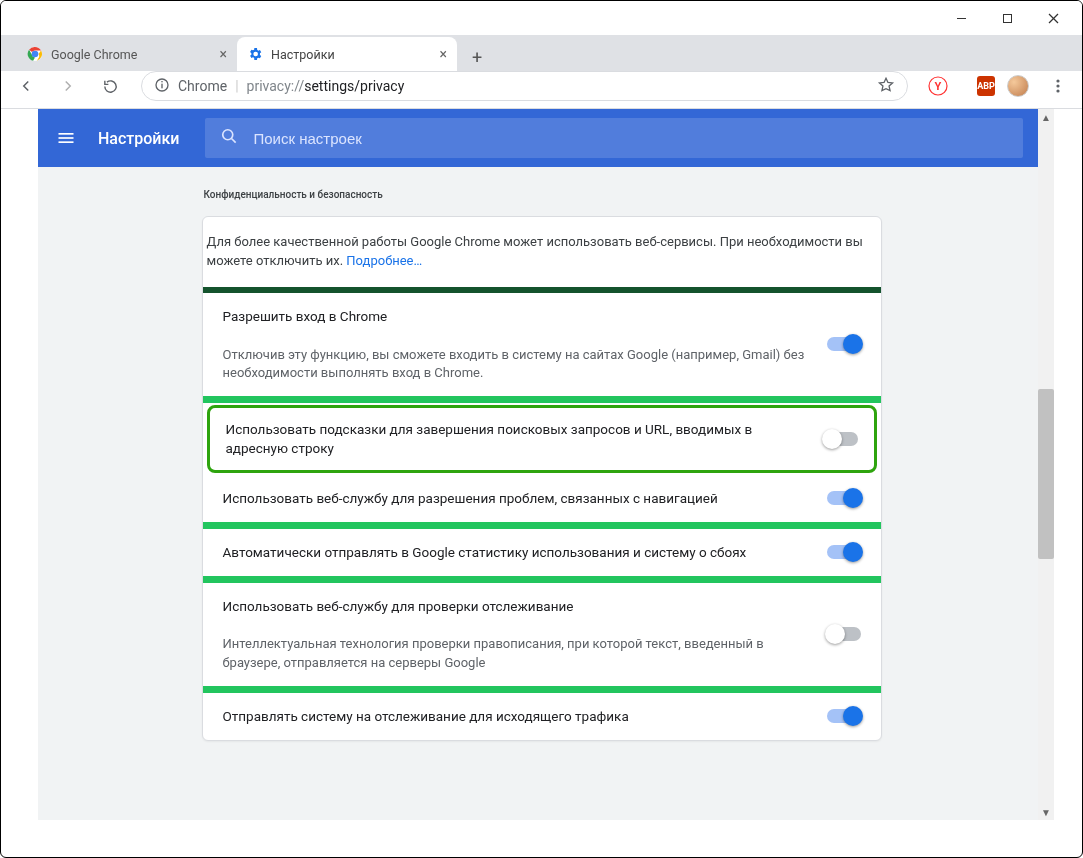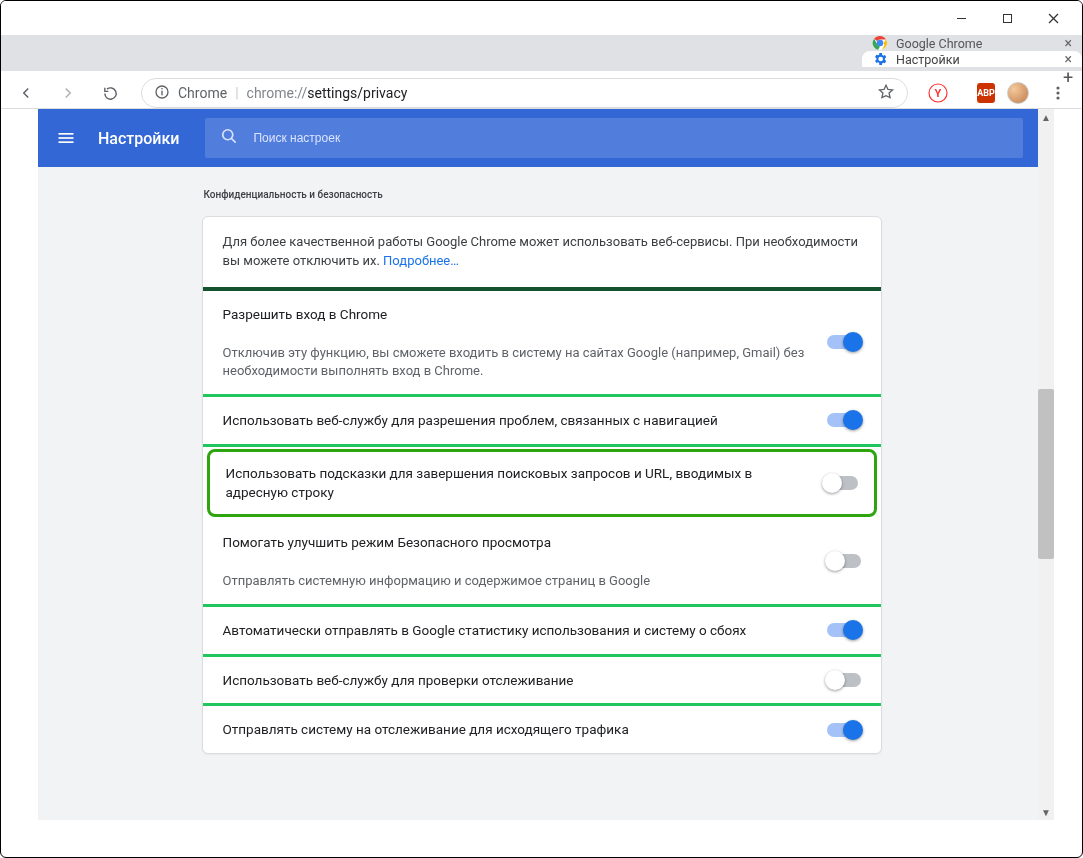--- a/index.html
+++ b/index.html
@@ -25,21 +25,20 @@
     color: #333; font-size: 14px;
     cursor: pointer;
   }
   
   .tabstrip {
     height: 36px;
     background: #dfe1e5;
     display: flex; align-items: flex-end;
     padding-left: 16px;
     position: relative;
-    flex-direction: column;
   }
   .tab {
     height: 34px;
     min-width: 220px;
     background: #dfe1e5;
     border-top-left-radius: 8px; border-top-right-radius: 8px;
     display: flex; align-items: center;
     padding: 0 10px;
     gap: 8px;
     font-size: 12.5px; color: #555;
@@ -50,21 +49,21 @@
   .tab .tab-close { margin-left: auto; color: #666; font-size: 14px; }
   .tab-icon { width: 16px; height: 16px; display: inline-flex; align-items:center; justify-content:center; }
   .newtab-btn {
     width: 28px; height: 28px; display:flex; align-items:center; justify-content:center;
     color: #555; font-size: 18px; cursor:pointer; margin-left: 6px;
   }
   
   .toolbar {
     height: 38px;
     background: #fff;
-    display: flex; align-items: flex-end;
+    display: flex; align-items: flex-start;
     padding: 0 8px;
     gap: 8px;
     border-bottom: 1px solid #dadce0;
   }
   .nav-btn {
     width: 34px; height: 30px;
     display:flex; align-items:center; justify-content:center;
     color: #5f6368; cursor:pointer; border-radius: 50%;
   }
   .nav-btn.disabled { color: #b0b0b0; cursor:default; }
@@ -117,21 +116,21 @@
     height: 40px;
     background: rgba(255,255,255,0.15);
     border-radius: 2px;
     display:flex; align-items:center;
     padding: 0 14px; gap: 14px;
     color: #dbe4ff;
     margin-left: 8px; margin-right: 8px;
   }
   .settings-search input {
     background: transparent; border: none; outline: none;
-    color: #fff; font-size: 12px; flex:1;
+    color: #fff; font-size: 15px; flex:1;
   }
   .settings-search input::placeholder { color: #dbe4ff; }
   
   .settings-body {
     flex:1;
     background: #f1f3f4;
     overflow-y: auto;
     padding: 22px 0 0 0;
     position: relative;
   }
@@ -141,30 +140,30 @@
     padding: 0 2px;
   }
   .card {
     max-width: 680px; margin: 0 auto;
     background: #fff;
     border-radius: 6px;
     border: 1px solid #dadce0;
     box-shadow: 0 1px 2px rgba(0,0,0,0.05);
   }
   .card-intro {
-    padding: 16px 20px;
+    padding: 16px 4px;
     font-size: 13px; color: #3c4043;
-    border-bottom: 4px solid #14532d;
+    border-bottom: 6px solid #14532d;
     line-height: 1.45;
   }
   .card-intro a { color: #1a73e8; text-decoration: none; cursor:pointer; }
   .row {
     padding: 14px 20px;
     display: flex; align-items: center; gap: 18px;
-    border-bottom: 3px solid #22c55e;
+    border-bottom: 7px solid #22c55e;
   }
   .row:last-child { border-bottom: none; }
   .row-text { flex: 1; }
   .row-title { font-size: 13.5px; color: #202124; line-height:1.4; }
   .row-sub { font-size: 13px; color: #5f6368; line-height:1.4; margin-top:20px; }
   .row.highlight {
     border: 3px solid #2ea40e;
     border-radius: 8px;
     margin: 2px 4px;
     padding: 12px 16px;
@@ -268,21 +267,21 @@
     <span>
       <svg width="16" height="16" viewBox="0 0 24 24" fill="#5f6368">
           <circle cx="12" cy="12" r="9" fill="none" stroke="#5f6368" stroke-width="2"></circle>
           <rect x="11" y="10" width="2" height="7"></rect>
           <rect x="11" y="6" width="2" height="2"></rect>
         </svg>
     </span>
     <span class="url-host">Chrome</span>
     <span style="color:#ccc">|</span>
     <span>
-      <span class="url-dim">chrome://</span><span>settings/privacy</span>
+      <span class="url-dim">privacy://</span><span>settings/privacy</span>
     </span>
     <span class="star">
       <svg width="18" height="18" viewBox="0 0 24 24" fill="none" stroke="#5f6368" stroke-width="1.8">
           <path d="M12 3l2.6 5.6 6.1.6-4.6 4.2 1.3 6L12 16.9 6.6 19.4l1.3-6L3.3 9.2l6.1-.6z"></path>
         </svg>
     </span>
   </div>
   <div class="toolbar-icon">
     <svg width="20" height="20" viewBox="0 0 20 20">
         <circle cx="10" cy="10" r="9" fill="#fff" stroke="#f33" stroke-width="1.2"></circle>
@@ -334,56 +333,48 @@
       <div id="rows-host">
           <div class="row">
             <div class="row-text">
               <div class="row-title">Разрешить вход в Chrome</div>
               <div class="row-sub">Отключив эту функцию, вы сможете входить в систему на сайтах Google (например, Gmail) без необходимости выполнять вход в Chrome.</div>
             </div>
             <div class="toggle on">
               <div class="knob"></div>
             </div>
           </div>
+          <div class="row highlight">
+            <div class="row-text">
+              <div class="row-title">Использовать подсказки для завершения поисковых запросов и URL, вводимых в адресную строку</div>
+            </div>
+            <div class="toggle">
+              <div class="knob"></div>
+            </div>
+          </div>
           <div class="row">
             <div class="row-text">
               <div class="row-title">Использовать веб-службу для разрешения проблем, связанных с навигацией</div>
             </div>
             <div class="toggle on">
               <div class="knob"></div>
             </div>
           </div>
-          <div class="row highlight">
-            <div class="row-text">
-              <div class="row-title">Использовать подсказки для завершения поисковых запросов и URL, вводимых в адресную строку</div>
-            </div>
-            <div class="toggle">
-              <div class="knob"></div>
-            </div>
-          </div>
-          <div class="row">
-            <div class="row-text">
-              <div class="row-title">Помогать улучшить режим Безопасного просмотра</div>
-              <div class="row-sub">Отправлять системную информацию и содержимое страниц в Google</div>
-            </div>
-            <div class="toggle">
-              <div class="knob"></div>
-            </div>
-          </div>
           <div class="row">
             <div class="row-text">
               <div class="row-title">Автоматически отправлять в Google статистику использования и систему о сбоях</div>
             </div>
             <div class="toggle on">
               <div class="knob"></div>
             </div>
           </div>
           <div class="row">
             <div class="row-text">
               <div class="row-title">Использовать веб-службу для проверки отслеживание</div>
+              <div class="row-sub">Интеллектуальная технология проверки правописания, при которой текст, введенный в браузере, отправляется на серверы Google</div>
             </div>
             <div class="toggle">
               <div class="knob"></div>
             </div>
           </div>
           <div class="row">
             <div class="row-text">
               <div class="row-title">Отправлять систему на отслеживание для исходящего трафика</div>
             </div>
             <div class="toggle on">

